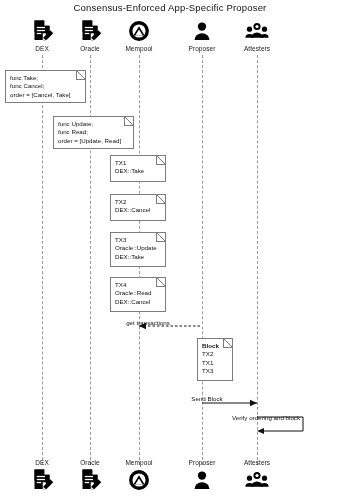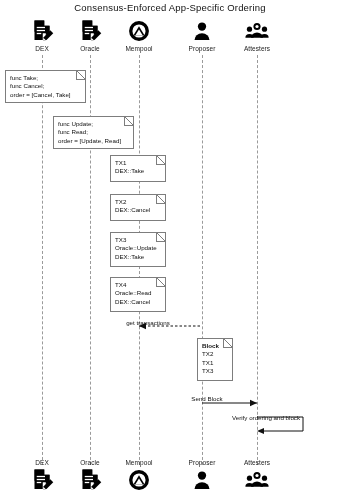--- a/index.html
+++ b/index.html
@@ -89,21 +89,21 @@
     color: #111111;
     white-space: nowrap;
   }
   .arrow-svg { position: absolute; overflow: visible; }
 </style>
 </head>
 <body>
 
 <div id="stage">
 
-  <div id="diagram-title">Consensus-Enforced App-Specific Ordering</div>
+  <div id="diagram-title">Consensus-Enforced App-Specific Proposer</div>
 
   <div id="layers">
       <div class="lifeline" style="left: 42px; top: 55px; height: 410px;"></div>
       <div class="lifeline" style="left: 90px; top: 55px; height: 410px;"></div>
       <div class="lifeline" style="left: 139px; top: 55px; height: 410px;"></div>
       <div class="lifeline" style="left: 202px; top: 55px; height: 410px;"></div>
       <div class="lifeline" style="left: 257px; top: 55px; height: 410px;"></div>
       <div class="lifeline-head" style="left: 10px; top: 18px;">
         <div class="actor-icon">
           <svg viewBox="0 0 64 64" width="24" height="24">

